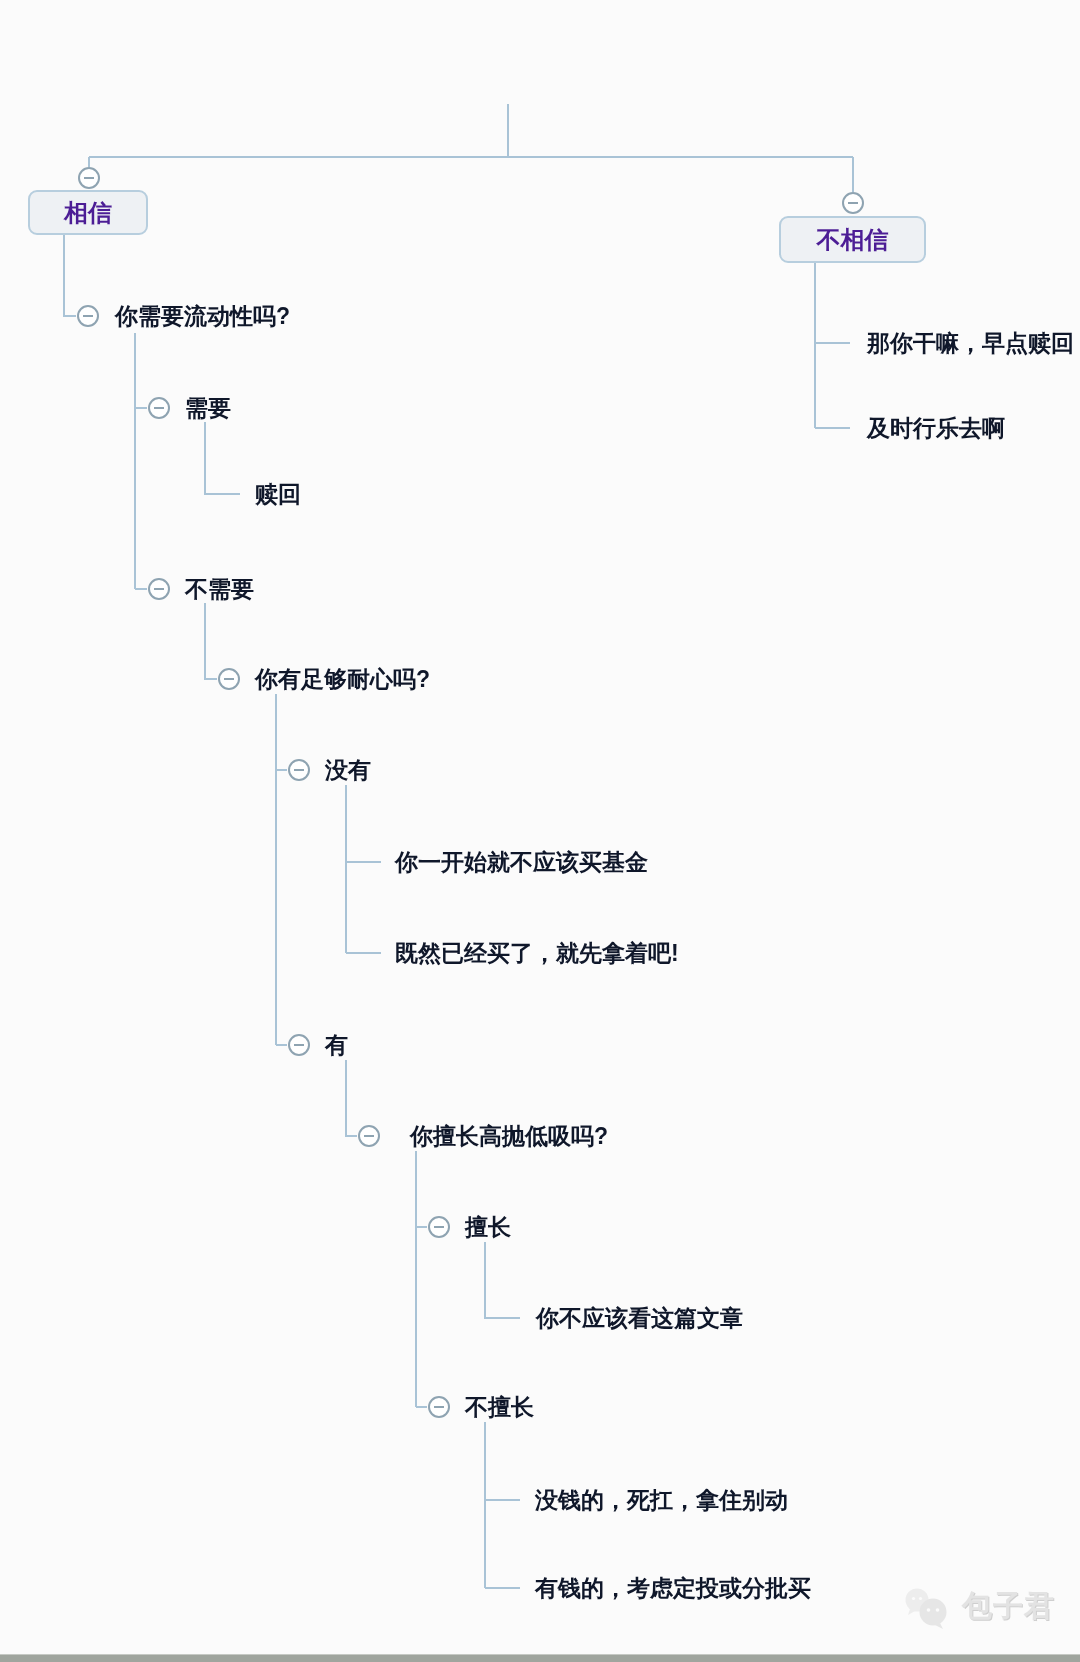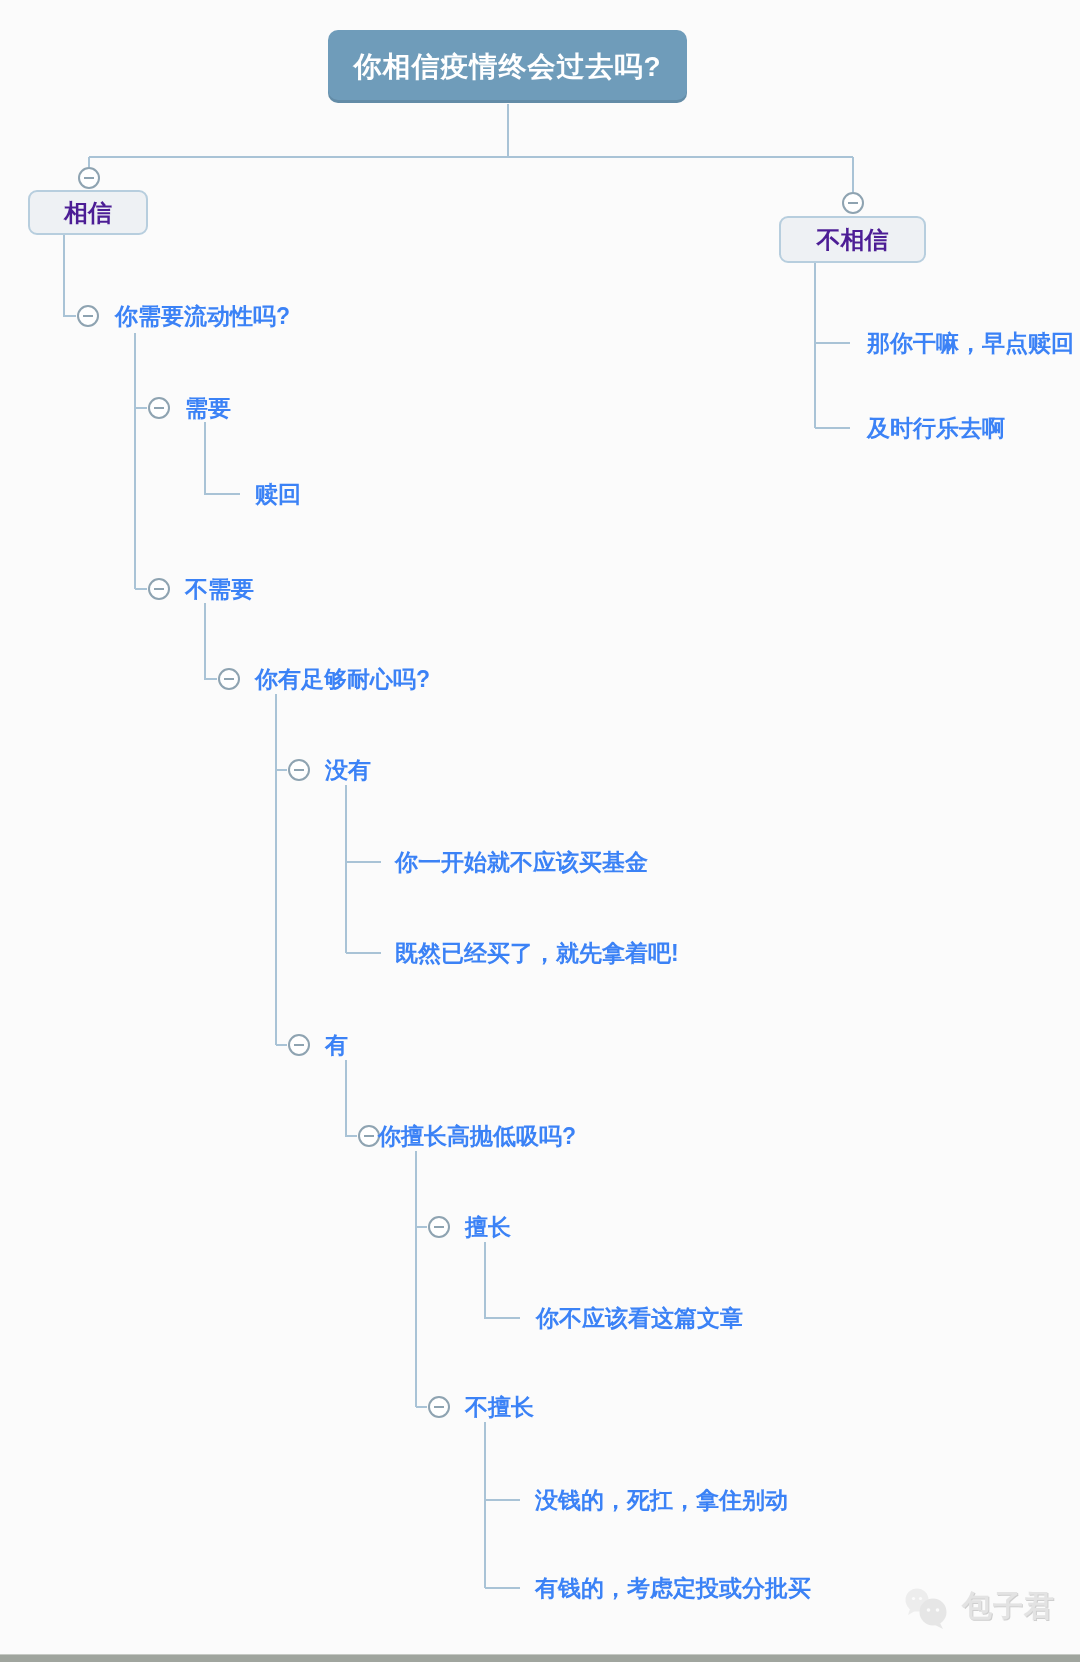--- a/index.html
+++ b/index.html
@@ -33,21 +33,21 @@
 
   .collapse{
     position:absolute;width:22px;height:22px;box-sizing:border-box;
     border:2px solid #8ea3b1;border-radius:50%;background:#ffffff;
     display:flex;align-items:center;justify-content:center;
   }
   .collapse .dash{width:10px;height:2px;background:#8ea3b1;}
 
   .tnode{
     position:absolute;height:32px;line-height:32px;white-space:nowrap;
-    font-size:23px;font-weight:600;color:#3b82f6;
+    font-size:23px;font-weight:600;color:#0f172a;
   }
   .credit{
     position:absolute;left:47px;top:1453px;width:228px;height:74px;
     background:#e73323;
     display:flex;align-items:center;justify-content:center;
     color:#ffffff;font-size:28px;font-weight:700;letter-spacing:1px;
   }
   .watermark{
     position:absolute;left:902px;top:1586px;height:52px;
     display:flex;align-items:flex-start;gap:8px;
@@ -92,21 +92,20 @@
     <path d="M485,1242 V1318 H520"></path>
     <path d="M485,1422 V1588"></path>
     <path d="M485,1500 H520"></path>
     <path d="M485,1588 H520"></path>
 
     <path d="M815,263 V428"></path>
     <path d="M815,343 H850"></path>
     <path d="M815,428 H850"></path>
   </svg>
 
-  <div class="root-node">你相信疫情终会过去吗?</div>
 
   <span class="collapse" style="left:78px;top:167px">
       <i class="dash"></i>
     </span>
   <span class="collapse" style="left:842px;top:192px">
       <i class="dash"></i>
     </span>
   <span class="collapse" style="left:77px;top:305px">
       <i class="dash"></i>
     </span>
@@ -140,21 +139,21 @@
 
   <div class="tnode" style="left:115px;top:300px">你需要流动性吗?</div>
   <div class="tnode" style="left:185px;top:392px">需要</div>
   <div class="tnode" style="left:255px;top:478px">赎回</div>
   <div class="tnode" style="left:185px;top:573px">不需要</div>
   <div class="tnode" style="left:255px;top:663px">你有足够耐心吗?</div>
   <div class="tnode" style="left:325px;top:754px">没有</div>
   <div class="tnode" style="left:395px;top:846px">你一开始就不应该买基金</div>
   <div class="tnode" style="left:395px;top:937px">既然已经买了，就先拿着吧!</div>
   <div class="tnode" style="left:325px;top:1029px">有</div>
-  <div class="tnode" style="left:378px;top:1120px">你擅长高抛低吸吗?</div>
+  <div class="tnode" style="left:410px;top:1120px">你擅长高抛低吸吗?</div>
   <div class="tnode" style="left:465px;top:1211px">擅长</div>
   <div class="tnode" style="left:536px;top:1302px">你不应该看这篇文章</div>
   <div class="tnode" style="left:465px;top:1391px">不擅长</div>
   <div class="tnode" style="left:535px;top:1484px">没钱的，死扛，拿住别动</div>
   <div class="tnode" style="left:535px;top:1572px">有钱的，考虑定投或分批买</div>
 
   <div class="tnode" style="left:867px;top:327px">那你干嘛，早点赎回</div>
   <div class="tnode" style="left:867px;top:412px">及时行乐去啊</div>
 
 

